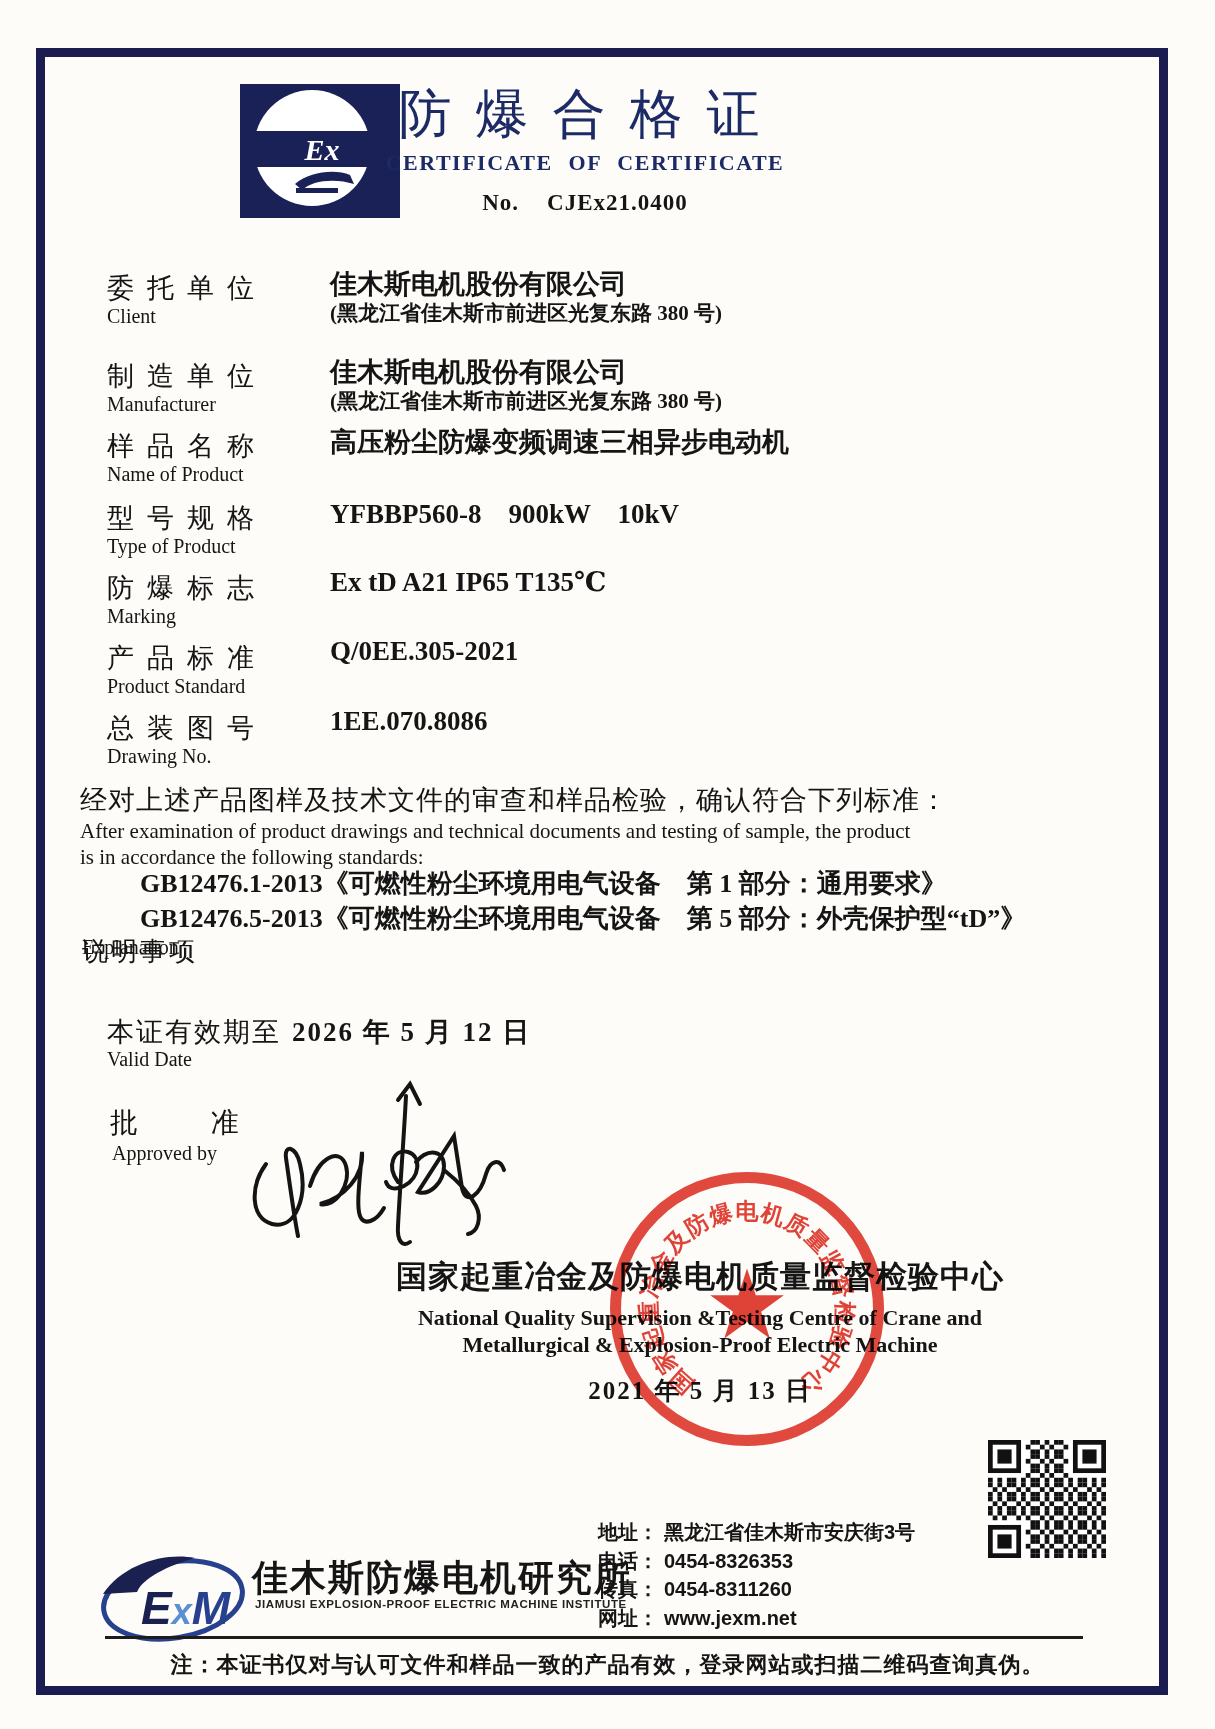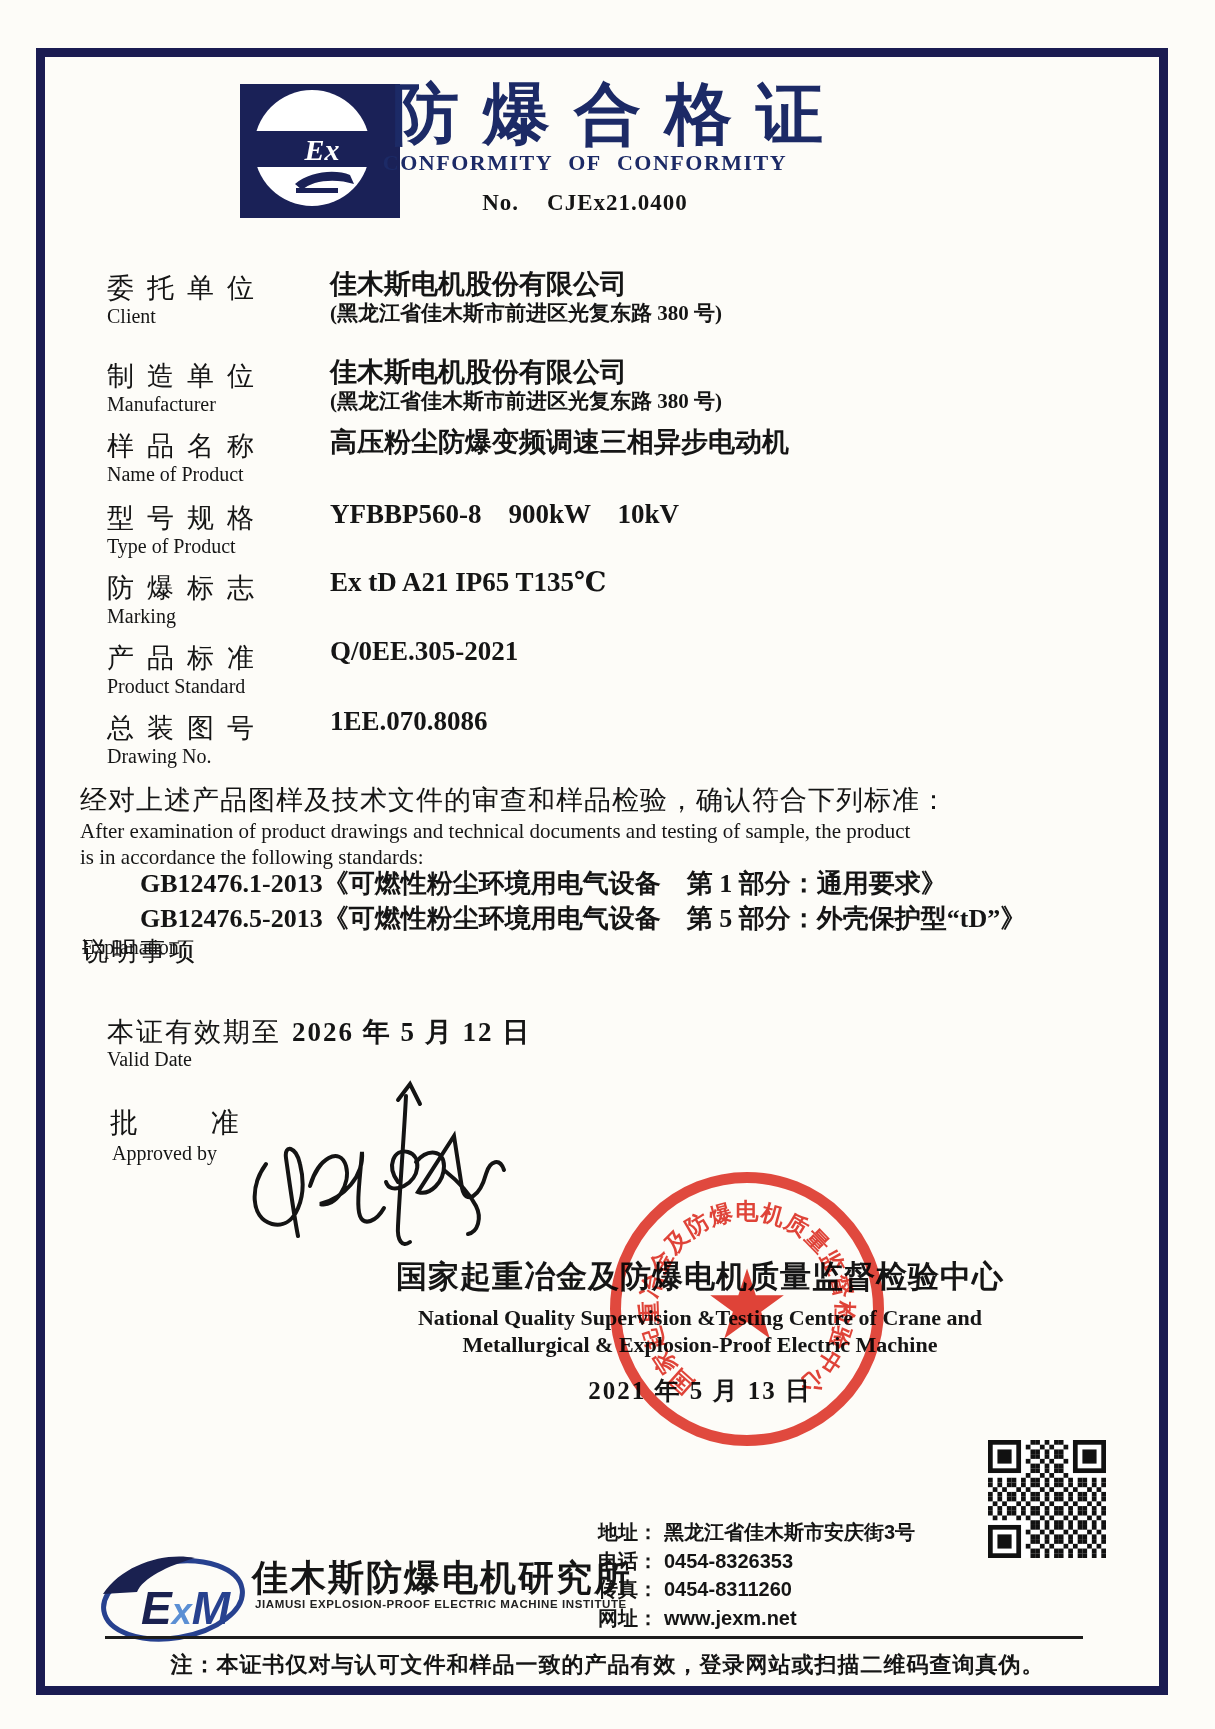--- a/index.html
+++ b/index.html
@@ -3,21 +3,21 @@
 <meta charset="utf-8">
 <style>
   html,body{margin:0;padding:0;}
   body{width:1215px;height:1729px;background:#ffffff;font-family:"Liberation Serif","DejaVu Serif",serif;}
   .page{position:absolute;left:0;top:0;width:1215px;height:1729px;background:#fdfcf8;overflow:hidden;color:#151515;}
   .frame{position:absolute;left:36px;top:48px;width:1114px;height:1629px;border:9px solid #1b1c52;pointer-events:none;}
 
   
   .exlogo{position:absolute;left:240px;top:84px;width:160px;height:134px;}
   .titleblock{position:absolute;left:380px;top:84px;width:410px;text-align:center;color:#1c2a66;}
-  .title-cn{font-size:67px;font-weight:bold;letter-spacing:24px;text-indent:12px;line-height:60px;white-space:nowrap;}
+  .title-cn{font-size:53px;font-weight:normal;letter-spacing:24px;text-indent:12px;line-height:60px;white-space:nowrap;}
   .title-en{font-size:22px;font-weight:bold;letter-spacing:1.5px;word-spacing:9px;margin-top:6px;white-space:nowrap;}
   .certno{position:absolute;left:380px;top:190px;width:410px;text-align:center;font-size:23px;font-weight:bold;letter-spacing:1px;}
   .certno .no-label{margin-right:28px;font-family:Liberation Serif, serif;}
 
   
   .frow{position:absolute;left:0;width:1100px;height:70px;}
   .flabel-cn{position:absolute;left:107px;top:2px;font-size:27px;letter-spacing:13px;white-space:nowrap;}
   .flabel-en{position:absolute;left:107px;top:37px;font-size:20px;white-space:nowrap;}
   .fval{position:absolute;left:330px;top:-2px;font-size:27px;font-weight:bold;white-space:nowrap;}
   .fnote{position:absolute;left:330px;top:31px;font-size:21px;font-weight:bold;white-space:nowrap;}
@@ -81,21 +81,21 @@
       <circle cx="72" cy="64" r="58" fill="#ffffff"></circle>
       <rect x="8" y="47" width="152" height="36" fill="#1a2157"></rect>
       <path d="M55,100 C70,87 96,85 110,91 L114,100 C96,94 72,96 62,106 Z" fill="#1a2157"></path>
       <rect x="56" y="104" width="42" height="5" fill="#1a2157"></rect>
       <text x="82" y="76" text-anchor="middle" font-family="Liberation Serif, DejaVu Serif, serif" font-size="30" font-weight="bold" font-style="italic" fill="#ffffff">Ex</text>
     </svg>
   </div>
 
   <div class="titleblock">
     <div class="title-cn">防爆合格证</div>
-    <div class="title-en">CONFORMITY OF CONFORMITY</div>
+    <div class="title-en">CERTIFICATE OF CERTIFICATE</div>
   </div>
   <div class="certno">
     <span class="no-label">No.</span><span>CJEx21.0400</span>
   </div>
 
   <div class="frow" style="top:268px">
     <div class="flabel-cn">委托单位</div>
     <div class="flabel-en">Client</div>
     <div class="fval">佳木斯电机股份有限公司</div>
     <div class="fnote">(黑龙江省佳木斯市前进区光复东路 380 号)</div>

